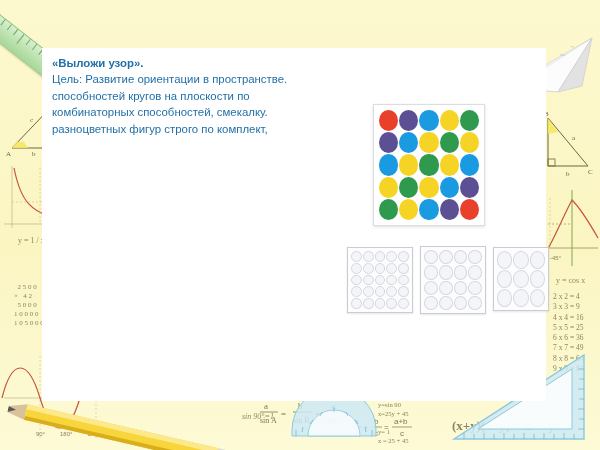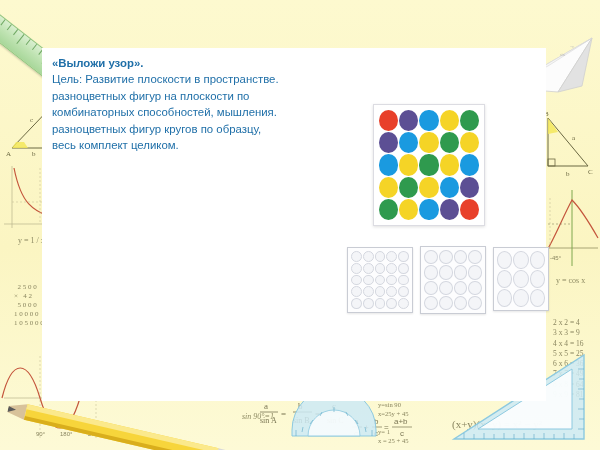--- a/index.html
+++ b/index.html
@@ -144,21 +144,21 @@
     <line x1="2" y1="62" x2="70" y2="62" stroke="#a8a474" stroke-width="1"></line>
     <line x1="44" y1="4" x2="44" y2="80" stroke="#7ea84f" stroke-width="1"></line>
     <path d="M4,80 C18,76 30,40 44,14 C54,24 62,38 70,52" fill="none" stroke="#c4553c" stroke-width="1.2"></path>
     <line x1="8" y1="38" x2="44" y2="38" stroke="#8a8660" stroke-width="0.6" stroke-dasharray="2,2"></line>
     <line x1="22" y1="12" x2="22" y2="62" stroke="#c9c49a" stroke-width="0.6" stroke-dasharray="2,2"></line>
     <text x="2" y="74" fill="#8a8660" font-size="6">-90°</text>
     <text x="22" y="74" fill="#8a8660" font-size="6">-45°</text>
   </svg>
   <div class="bg-text" style="left:556px;top:276px;font-size:8px;">y = cos x</div>
 
-  <div class="bg-text" style="left:553px;top:318px;font-size:7.5px;line-height:10.3px;color:#8a8660;">2 x 2 = 4
+  <div class="bg-text" style="left:553px;top:292px;font-size:7.5px;line-height:10.3px;color:#8a8660;">2 x 2 = 4
 3 x 3 = 9
 4 x 4 = 16
 5 x 5 = 25
 6 x 6 = 36
 7 x 7 = 49
 8 x 8 = 64
 9 x 9 = 81</div>
 
   <svg class="bg-art" style="left:260px;top:396px;width:120px;height:34px;" viewBox="0 0 120 34">
     <text x="4" y="13" fill="#7a7654" font-size="9" font-family="Liberation Serif, serif">a</text>
@@ -191,21 +191,21 @@
   <div class="bg-text" style="left:242px;top:412px;font-size:8px;font-style:italic;">sin 90°=1</div>
 
   <div class="bg-text" style="left:378px;top:400px;font-size:6.6px;line-height:9px;color:#8a8660;">y=sin 90
 x=25y + 45
 
 y= 1
 x = 25 + 45
 ____________
    x = 70</div>
 
-  <div class="bg-text" style="left:452px;top:418px;font-size:11px;color:#8a8660;">(x+y)(x−y) = x² − y²</div>
+  <div class="bg-text" style="left:452px;top:418px;font-size:13px;color:#8a8660;font-weight:bold;">(x+y)(x−y) = x² − y²</div>
 
   <div class="bg-art" id="ruler-green">
     <span class="tick" style="left:16px;"></span>
     <span class="tick" style="left:24px;"></span>
       <span class="tick" style="left:32px;"></span>
     <span class="tick long" style="left:40px;"></span>
       <span class="tick" style="left:48px;"></span>
     <span class="tick" style="left:56px;"></span>
       <span class="tick" style="left:64px;"></span>
     <span class="tick long" style="left:72px;"></span>
@@ -284,25 +284,24 @@
         <line x1="140" y1="36" x2="135" y2="36"></line>
       <line x1="140" y1="26" x2="134" y2="26"></line>
     </g>
   </svg>
 </div>
 
 <div id="panel">
 
   <div id="lesson-text">
     <div class="ttl">«Выложи узор».</div>
-    <div>Цель: Развитие плоскости в пространстве.</div>
-    <div>разноцветных фигур на плоскости по</div>
-    <div>комбинаторных способностей, мышления.</div>
-    <div>разноцветных фигур кругов по образцу,</div>
-    <div>весь комплект целиком.</div>
+    <div>Цель: Развитие ориентации в пространстве.</div>
+    <div>способностей кругов на плоскости по</div>
+    <div>комбинаторных способностей, смекалку.</div>
+    <div>разноцветных фигур строго по комплект,</div>
   </div>
 
   <div id="pattern-card">
     <div id="pattern-grid">
         <div class="dot" style="background: rgb(232, 64, 42);"></div>
         <div class="dot" style="background: rgb(92, 79, 148);"></div>
         <div class="dot" style="background: rgb(26, 154, 224);"></div>
         <div class="dot" style="background: rgb(245, 212, 38);"></div>
         <div class="dot" style="background: rgb(47, 154, 78);"></div>
         <div class="dot" style="background: rgb(92, 79, 148);"></div>

